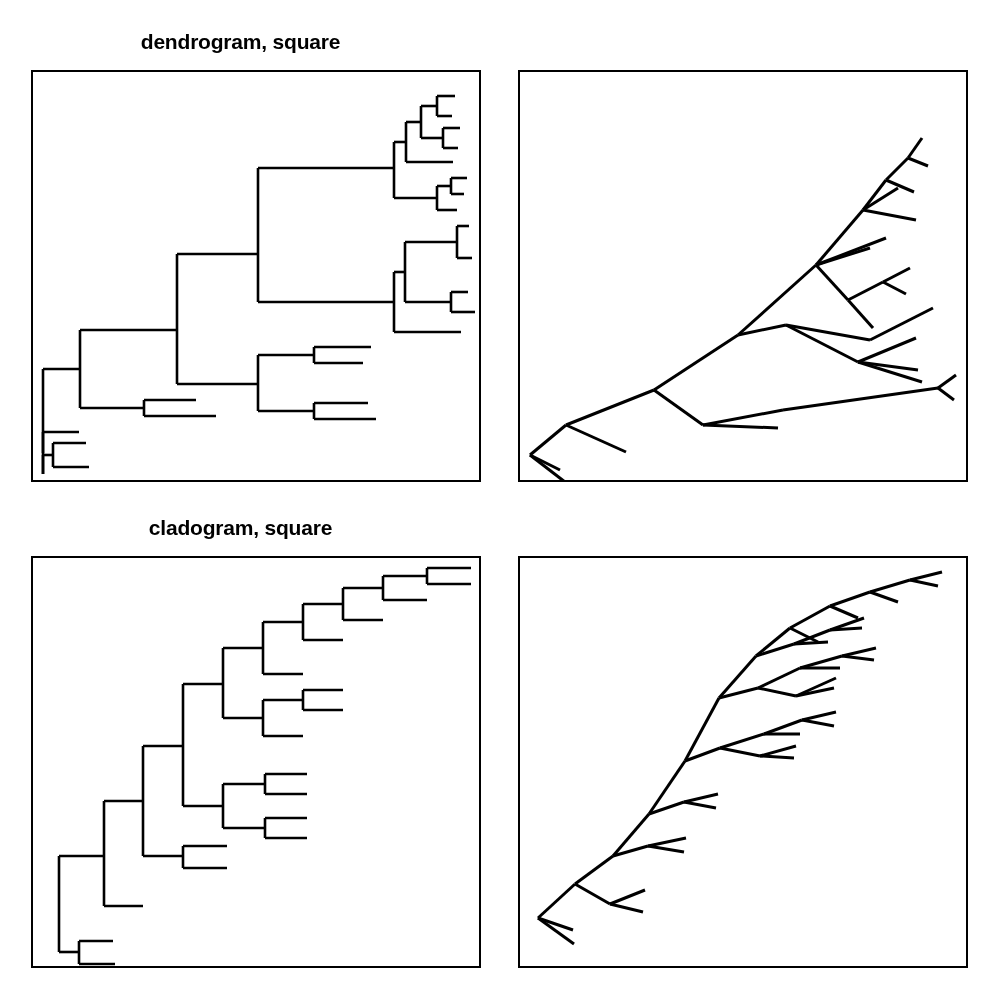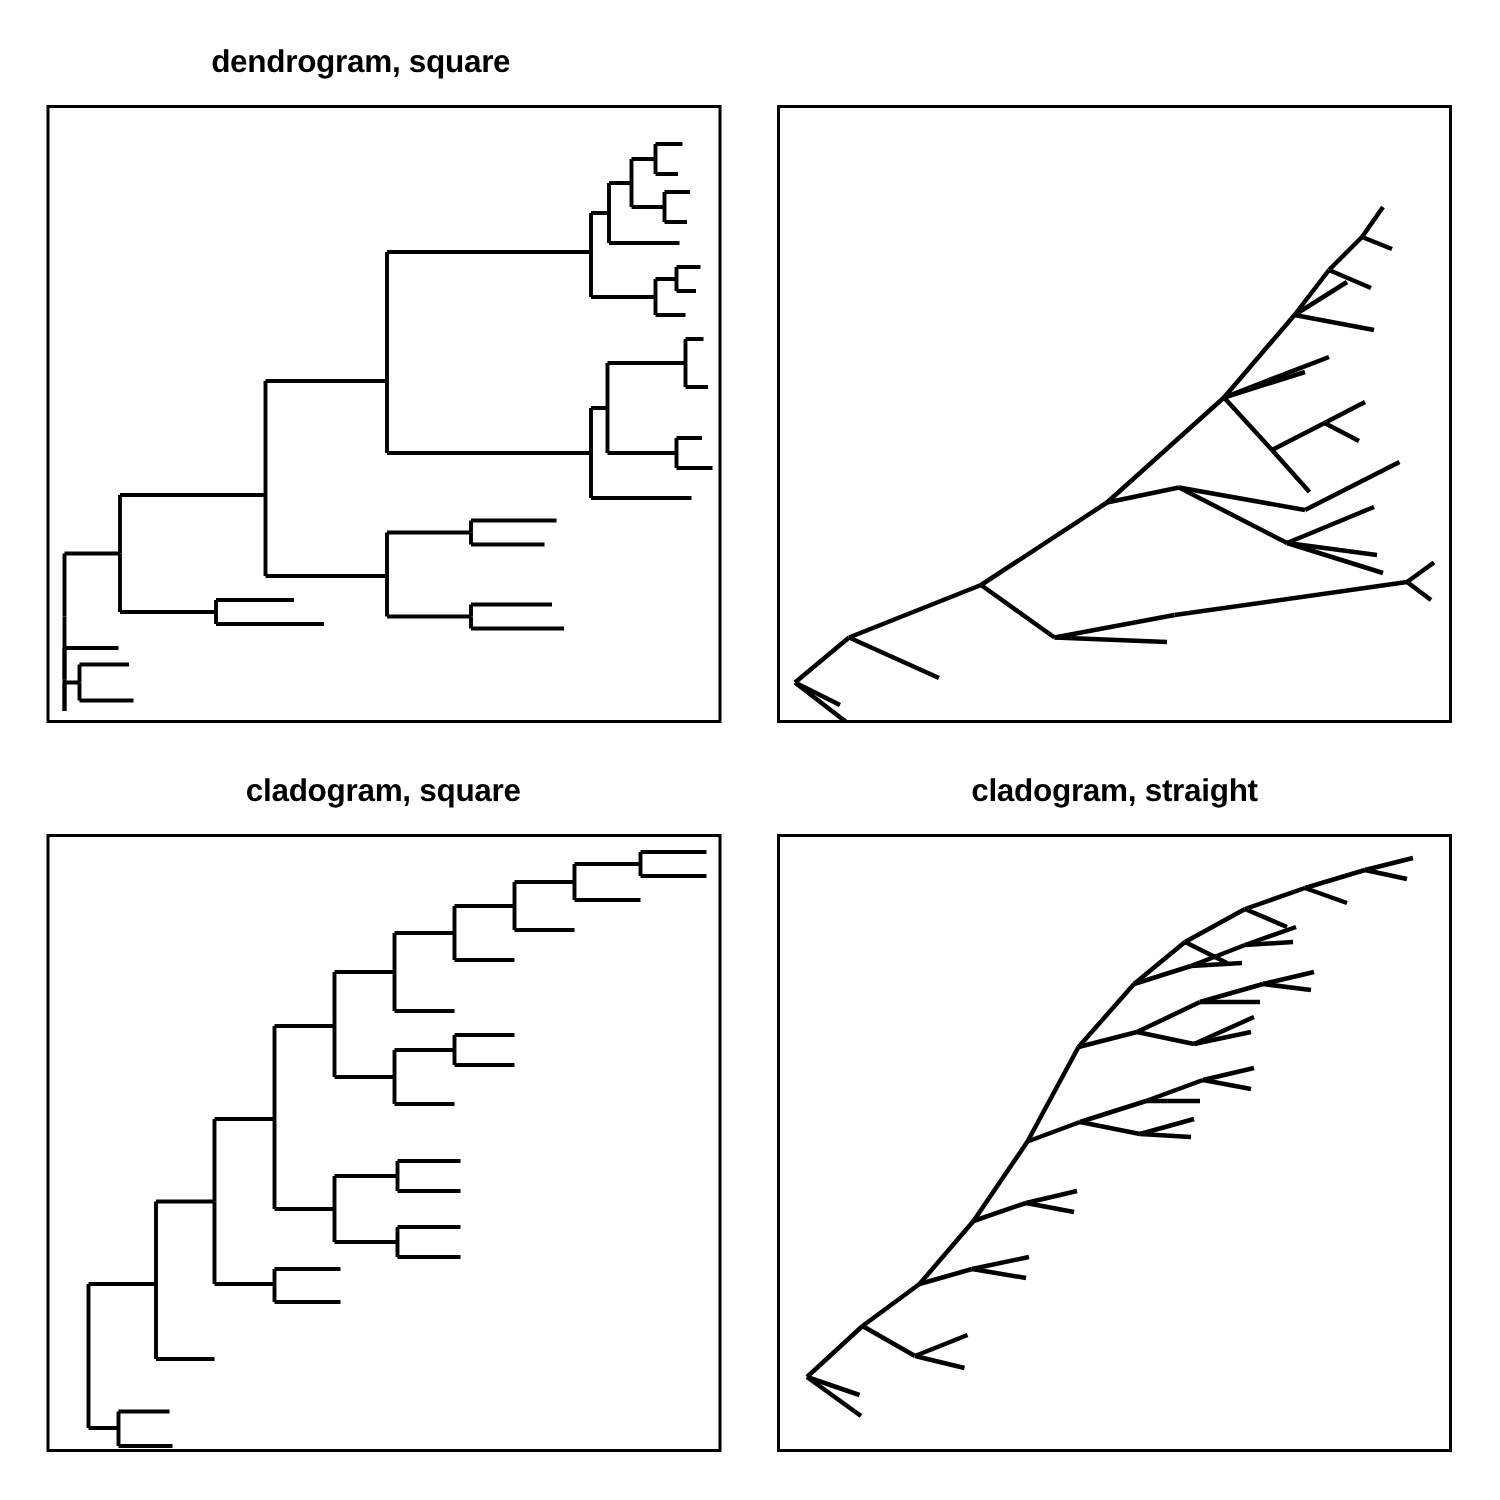--- a/index.html
+++ b/index.html
@@ -219,21 +219,21 @@
 
         <path d="M 352 270 L 415 238"></path>
 
         <path d="M 265 340 L 420 318"></path>
         <path d="M 420 318 L 438 305"></path>
         <path d="M 420 318 L 436 330"></path>
       </g>
     </svg>
   </div>
 
-  <div class="panel" style="left:0px; top:486px; width:481px; height:514px;padding-left:30px;">
+  <div class="panel" style="left:0px; top:486px; width:481px; height:514px;">
     <div class="panel-title" style="top:30px;">cladogram, square</div>
     <div class="panel-box" style="left:31px; top:70px; width:450px; height:412px;"></div>
     <svg class="tree-svg" style="left:31px; top:70px;" width="450" height="412" viewBox="0 0 450 412" xmlns="http://www.w3.org/2000/svg">
       <g fill="none" stroke="#000000" stroke-width="2.6" stroke-linecap="butt">
 
         <path d="M 28 370 L 28 300"></path>
         <path d="M 28 370 L 28 396"></path>
 
         <path d="M 28 300 L 73 300"></path>
         <path d="M 28 396 L 48 396"></path>
@@ -312,21 +312,20 @@
 
         <path d="M 396 20 L 396 12"></path>
         <path d="M 396 12 L 440 12"></path>
         <path d="M 396 20 L 396 28"></path>
         <path d="M 396 28 L 440 28"></path>
       </g>
     </svg>
   </div>
 
   <div class="panel" style="left:487px; top:486px; width:513px; height:514px;">
-    <div class="panel-title" style="top:30px; left:31px; width:450px;">cladogram, straight</div>
     <div class="panel-box" style="left:31px; top:70px; width:450px; height:412px;"></div>
     <svg class="tree-svg" style="left:31px; top:70px;" width="450" height="412" viewBox="0 0 450 412" xmlns="http://www.w3.org/2000/svg">
       <g fill="none" stroke="#000000" stroke-width="3" stroke-linecap="butt">
 
         <path d="M 20 362 L 57 328"></path>
         <path d="M 20 362 L 55 374"></path>
         <path d="M 20 362 L 56 388"></path>
 
         <path d="M 57 328 L 95 300"></path>
         <path d="M 57 328 L 92 348"></path>

